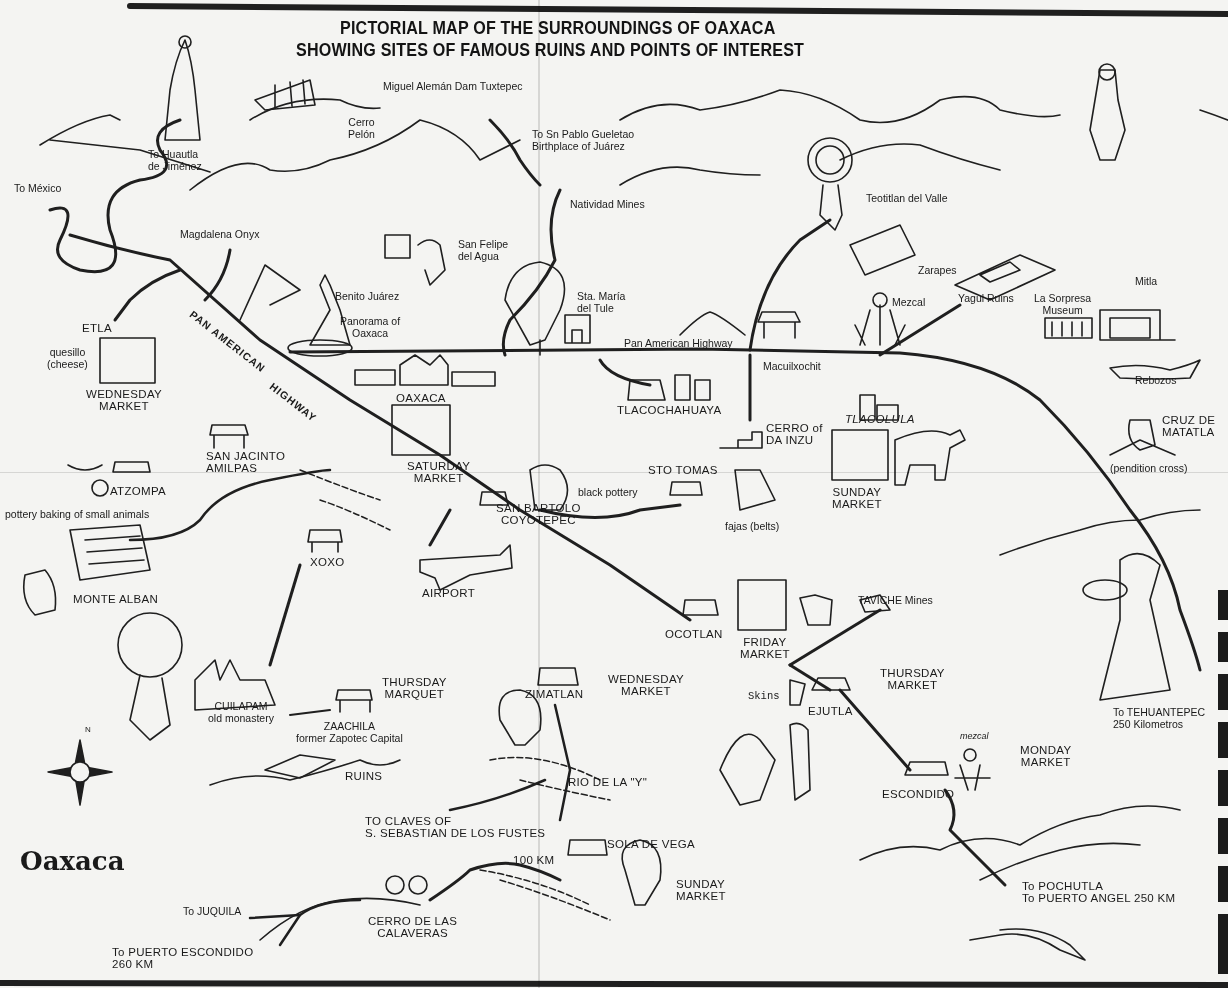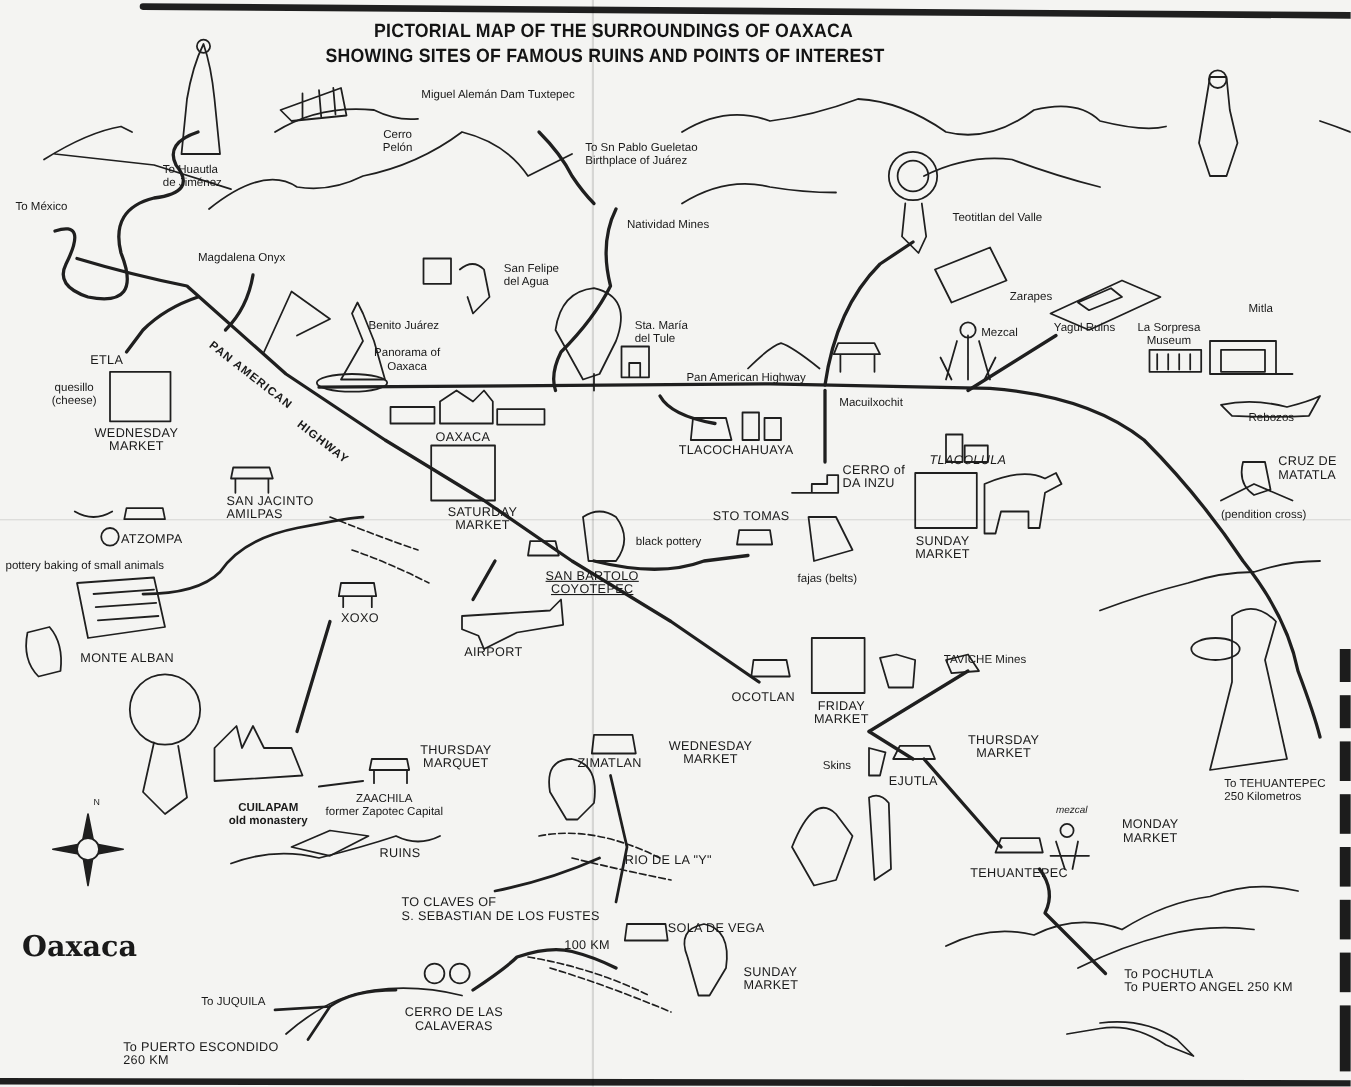--- a/index.html
+++ b/index.html
@@ -260,56 +260,56 @@
   <div class="lbl cap" style="left:1162px;top:414px;">CRUZ DE
 MATATLA</div>
   <div class="lbl" style="left:1110px;top:462px;">(pendition cross)</div>
   <div class="lbl cap" style="left:206px;top:450px;">SAN JACINTO
 AMILPAS</div>
   <div class="lbl cap" style="left:110px;top:485px;">ATZOMPA</div>
   <div class="lbl" style="left:5px;top:508px;">pottery baking of small animals</div>
   <div class="lbl cap" style="left:648px;top:464px;">STO TOMAS</div>
   <div class="lbl" style="left:725px;top:520px;">fajas (belts)</div>
   <div class="lbl" style="left:578px;top:486px;">black pottery</div>
-  <div class="lbl cap c" style="left:496px;top:518px;text-decoration:underline;">SAN BARTOLO
+  <div class="lbl cap c" style="left:496px;top:502px;">SAN BARTOLO
 COYOTEPEC</div>
   <div class="lbl cap" style="left:73px;top:593px;text-align:right;">MONTE ALBAN</div>
   <div class="lbl cap" style="left:310px;top:556px;">XOXO</div>
   <div class="lbl cap" style="left:422px;top:587px;text-align:center;">AIRPORT</div>
   <div class="lbl cap" style="left:665px;top:628px;">OCOTLAN</div>
   <div class="lbl cap c" style="left:740px;top:636px;">FRIDAY
 MARKET</div>
   <div class="lbl" style="left:858px;top:594px;">TAVICHE Mines</div>
   <div class="lbl cap c" style="left:880px;top:667px;">THURSDAY
 MARKET</div>
-  <div class="lbl" style="left:748px;top:690px;">Skins</div>
+  <div class="lbl" style="left:748px;top:690px;font-family:Liberation Mono, monospace;">Skins</div>
   <div class="lbl cap" style="left:808px;top:705px;">EJUTLA</div>
   <div class="lbl" style="left:1113px;top:706px;">To TEHUANTEPEC
 250 Kilometros</div>
-  <div class="lbl c" style="left:208px;top:728px;font-weight:bold;">CUILAPAM
+  <div class="lbl c" style="left:208px;top:700px;">CUILAPAM
 old monastery</div>
   <div class="lbl cap c" style="left:382px;top:676px;">THURSDAY
 MARQUET</div>
   <div class="lbl c" style="left:296px;top:720px;">ZAACHILA
 former Zapotec Capital</div>
   <div class="lbl cap" style="left:345px;top:770px;">RUINS</div>
   <div class="lbl cap" style="left:525px;top:688px;">ZIMATLAN</div>
   <div class="lbl cap c" style="left:608px;top:673px;">WEDNESDAY
 MARKET</div>
   <div class="lbl cap" style="left:568px;top:776px;">RIO DE LA "Y"</div>
   <div class="lbl cap" style="left:365px;top:815px;">TO CLAVES OF
 S. SEBASTIAN DE LOS FUSTES</div>
   <div class="lbl cap" style="left:513px;top:854px;">100 KM</div>
   <div class="lbl cap" style="left:607px;top:838px;">SOLA DE VEGA</div>
   <div class="lbl cap" style="left:676px;top:878px;">SUNDAY
 MARKET</div>
   <div class="lbl" style="left:960px;top:730px;font-style:italic;font-size:9px;">mezcal</div>
   <div class="lbl cap c" style="left:1020px;top:744px;">MONDAY
 MARKET</div>
-  <div class="lbl cap" style="left:882px;top:788px;">TEHUANTEPEC</div>
+  <div class="lbl cap" style="left:882px;top:788px;">ESCONDIDO</div>
   <div class="lbl cap" style="left:1022px;top:880px;">To POCHUTLA
 To PUERTO ANGEL 250 KM</div>
   <div class="lbl" style="left:183px;top:905px;">To JUQUILA</div>
   <div class="lbl cap c" style="left:368px;top:915px;">CERRO DE LAS
 CALAVERAS</div>
   <div class="lbl cap" style="left:112px;top:946px;">To PUERTO ESCONDIDO
 260 KM</div>
 </div>
 
 </body></html>

